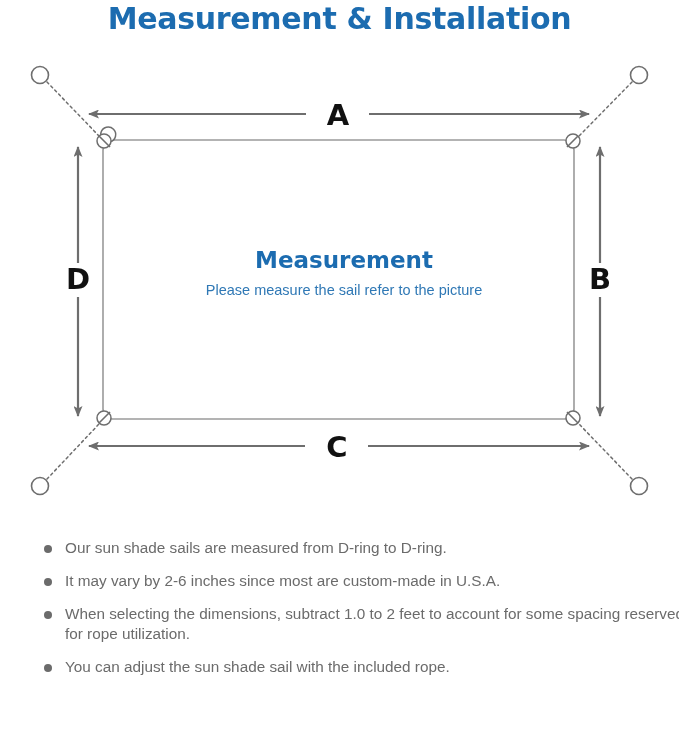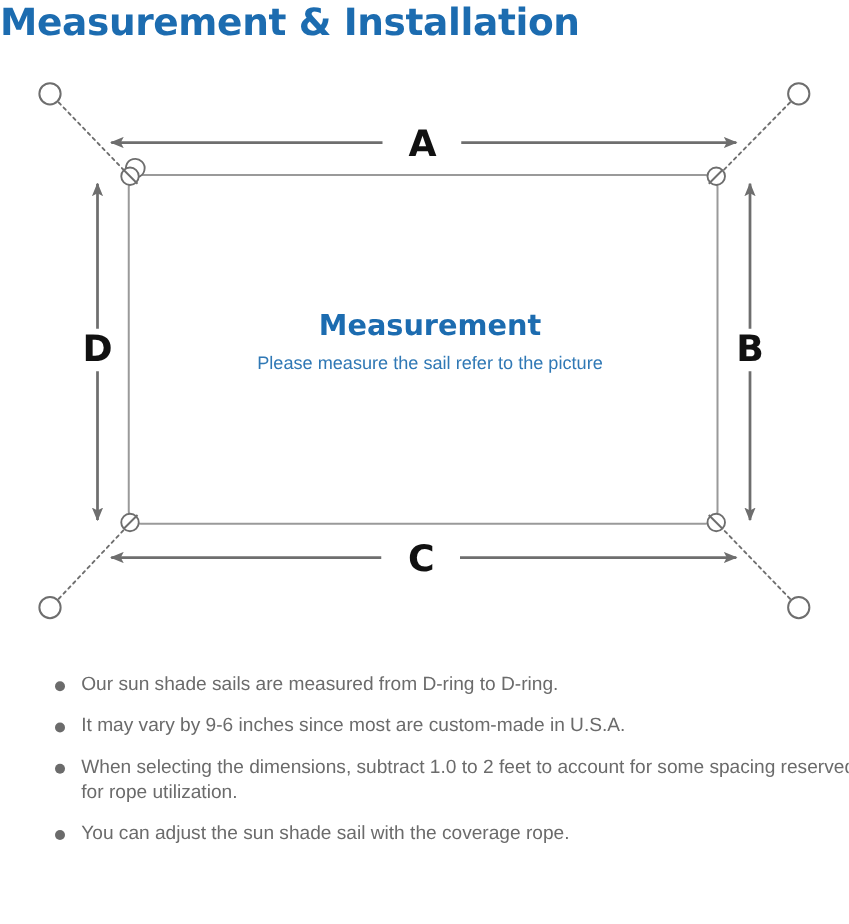--- a/index.html
+++ b/index.html
@@ -12,20 +12,21 @@
     height: 739px;
     position: relative;
     font-family: "Liberation Sans", sans-serif;
     overflow: hidden;
   }
   #page-title {
     position: absolute;
     top: 0px;
     left: 0;
     width: 679px;
+    text-align: center;
     font-family: "DejaVu Sans", sans-serif;
     font-size: 30px;
     font-weight: bold;
     color: #1c6cb0;
     letter-spacing: -0.3px;
     line-height: 38px;
   }
   #diagram-wrap {
     position: absolute;
     top: 46px;
@@ -157,23 +158,23 @@
   </svg>
 </div>
 
 <ul id="notes-list">
   <li class="note-item">
     <span class="note-bullet"></span>
     <span>Our sun shade sails are measured from D-ring to D-ring.</span>
   </li>
   <li class="note-item">
     <span class="note-bullet"></span>
-    <span>It may vary by 9-6 inches since most are custom-made in U.S.A.</span>
+    <span>It may vary by 2-6 inches since most are custom-made in U.S.A.</span>
   </li>
   <li class="note-item">
     <span class="note-bullet"></span>
     <span>When selecting the dimensions, subtract 1.0 to 2 feet to account for some spacing reserved for rope utilization.</span>
   </li>
   <li class="note-item">
     <span class="note-bullet"></span>
-    <span>You can adjust the sun shade sail with the coverage rope.</span>
+    <span>You can adjust the sun shade sail with the included rope.</span>
   </li>
 </ul>
 
 </body></html>

